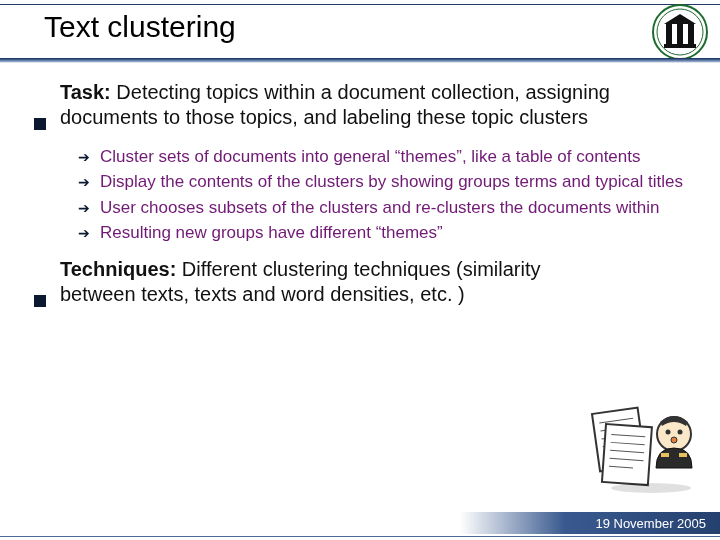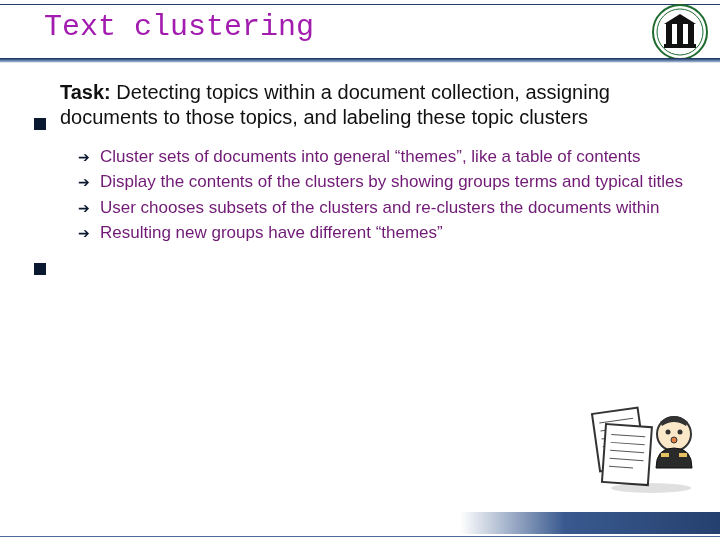--- a/index.html
+++ b/index.html
@@ -38,22 +38,21 @@
     right: 0;
     height: 4px;
     background: linear-gradient(to bottom, #2c4a7a 0%, #8aa0c2 60%, #ffffff 100%);
     border-top: 1px solid #223a66;
   }
   .title-text {
     position: absolute;
     left: 44px;
     top: 10px;
     font-size: 30px;
-    color: #a21caf;
-    font-family: Liberation Mono, monospace;
+    color: #000000;
   }
   .logo {
     position: absolute;
     right: 12px;
     top: 4px;
     width: 56px;
     height: 56px;
   }
   .logo svg { width: 56px; height: 56px; }
   .content {
@@ -190,20 +189,23 @@
         <div class="txt2">User chooses subsets of the clusters and re-clusters the documents within</div>
       </div>
       <div class="b2">
         <div class="arrow">➔</div>
         <div class="txt2">Resulting new groups have different “themes”</div>
       </div>
     </div>
 
     <div class="b1" style="margin-top:10px; padding-right:120px;">
       <div class="sq"></div>
+      <div class="txt">
+        <span class="bold">Techniques:</span><span> Different clustering techniques (similarity between texts, texts and word densities, etc. )</span>
+      </div>
     </div>
 
   </div>
 
   <div class="clipart">
     <svg viewBox="0 0 120 100">
       <g transform="translate(6,18) rotate(-8)">
         <rect x="0" y="0" width="46" height="58" fill="#fff" stroke="#333" stroke-width="2"></rect>
         <line class="doc-line" x1="6" y1="10" x2="40" y2="10"></line>
         <line class="doc-line" x1="6" y1="18" x2="40" y2="18"></line>
@@ -231,15 +233,16 @@
         <rect x="5" y="5" width="8" height="4" fill="#e6c060"></rect>
         <rect x="23" y="5" width="8" height="4" fill="#e6c060"></rect>
       </g>
       <ellipse cx="65" cy="92" rx="40" ry="5" fill="#000" opacity="0.12"></ellipse>
     </svg>
   </div>
 
   <div class="footer">
     <div class="hline"></div>
     <div class="grad"></div>
+    <div class="date">19 November 2005</div>
   </div>
 
 </div>
 
 </body></html>

